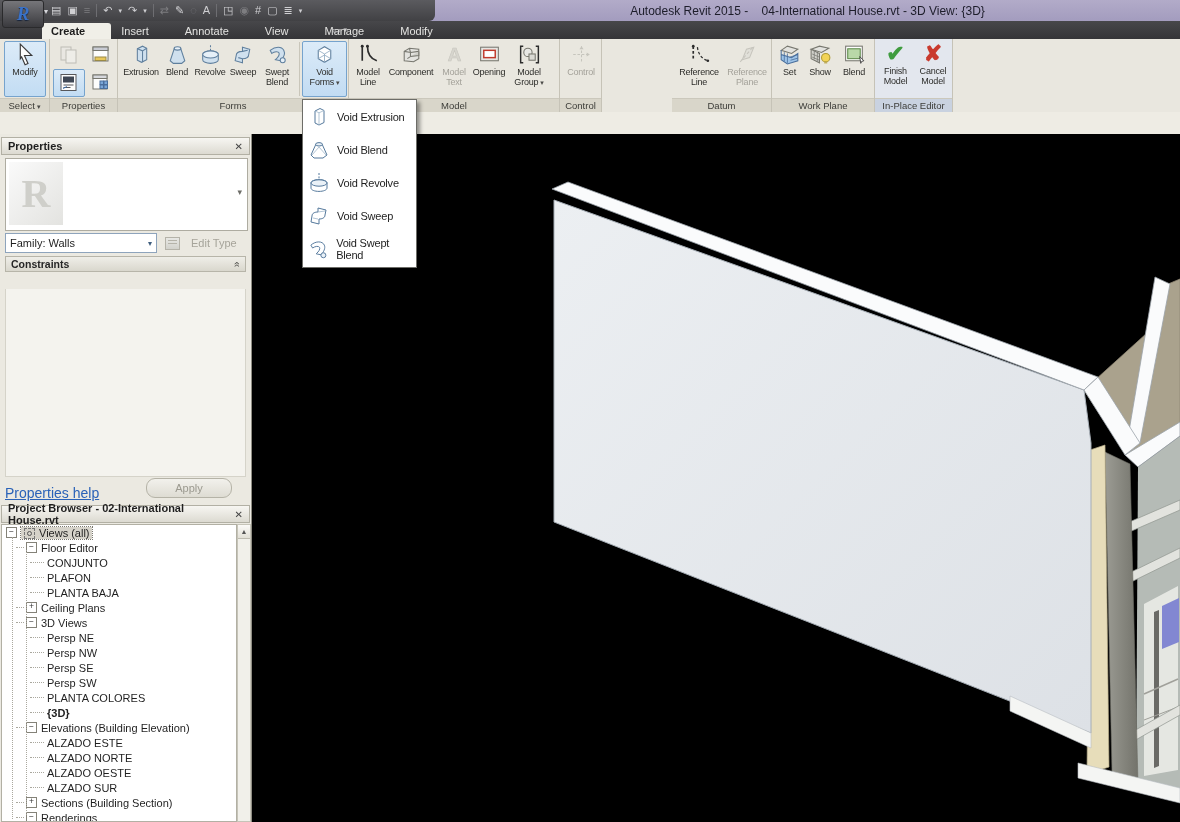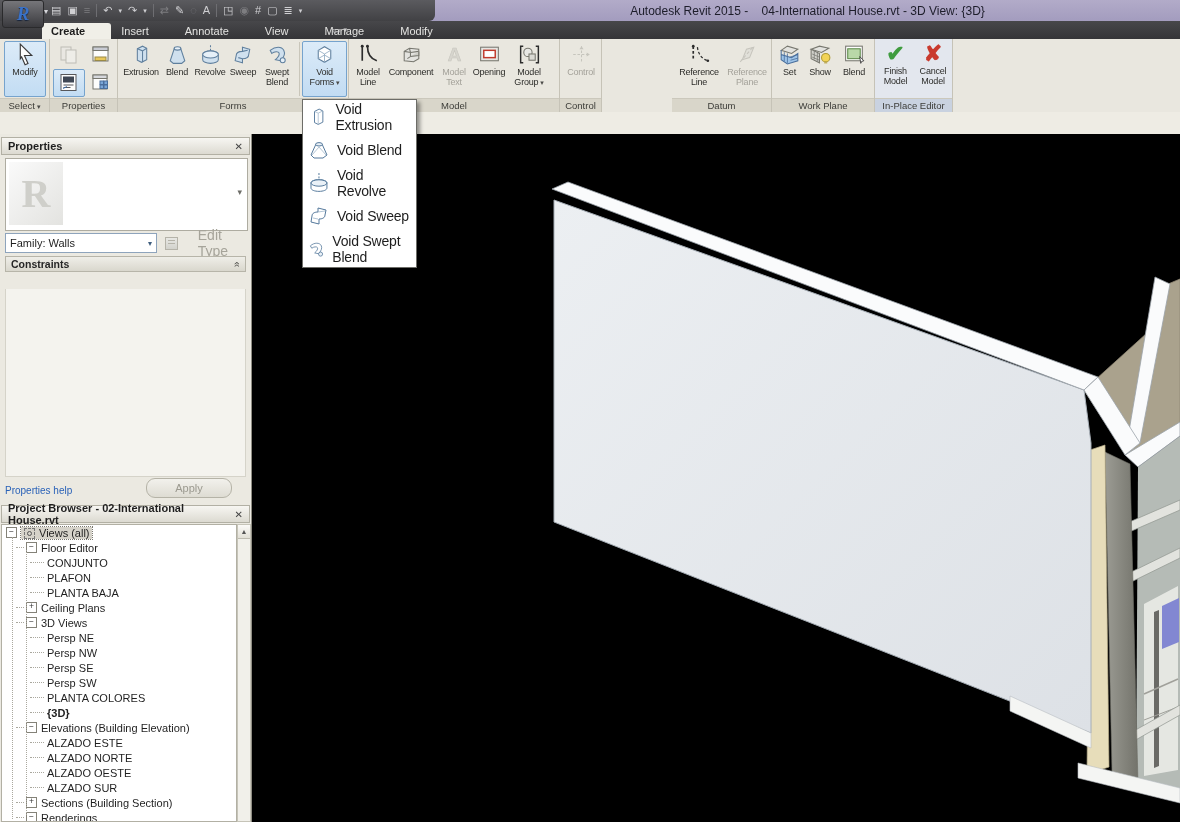--- a/index.html
+++ b/index.html
@@ -52,52 +52,52 @@
   .leftcol{position:absolute;left:0;top:134px;width:252px;height:688px;background:#ebe9e1;border-right:1px solid #8f8d83;box-sizing:border-box;}
   .ptitle{position:absolute;left:1px;width:249px;height:18px;background:linear-gradient(#f7f6f2,#dcdad1);border:1px solid #b2b0a4;box-sizing:border-box;font-weight:bold;font-size:11px;color:#1f1f1f;display:flex;align-items:center;padding:0 6px;justify-content:space-between;}
   .xbtn{font-size:10px;color:#444;font-weight:normal;}
   .selectorbox{position:absolute;left:5px;top:24px;width:241px;height:71px;background:#fff;border:1px solid #aeaca1;}
   .thumb{position:absolute;left:3px;top:3px;width:54px;height:63px;background:linear-gradient(135deg,#fafafa,#e3e3e0);display:flex;align-items:center;justify-content:center;}
   .thumb .gr{font-family:"Liberation Serif",serif;font-weight:bold;font-size:40px;color:#cfcfca;}
   .selarrow{position:absolute;right:5px;top:28px;color:#6d6d68;font-size:9px;}
   .famrow{position:absolute;left:5px;top:99px;width:241px;height:20px;display:flex;}
   .famcombo{width:152px;height:20px;background:#fff;border:1px solid #8ea4bc;box-sizing:border-box;display:flex;align-items:center;justify-content:space-between;padding:0 4px;font-size:11px;color:#1e1e1e;}
   .famcombo .ar{font-size:8px;color:#3f5e7e;}
-  .edittype{flex:1;margin-left:4px;display:flex;align-items:center;gap:20px;font-size:14px;color:#a6a49a;padding-left:4px;}
+  .edittype{flex:1;margin-left:4px;display:flex;align-items:center;gap:11px;font-size:11px;color:#a6a49a;padding-left:4px;}
   .etico{width:13px;height:11px;border:1px solid #b5b3a9;background:linear-gradient(#e8e8e4,#d2d2cc);position:relative;}
   .etico::after{content:"";position:absolute;left:2px;top:2px;right:2px;height:1px;background:#b5b3a9;box-shadow:0 3px 0 #b5b3a9;}
   .consthead{position:absolute;left:5px;top:122px;width:241px;height:16px;background:linear-gradient(#efeee8,#d9d7cd);border:1px solid #b7b5a9;box-sizing:border-box;display:flex;align-items:center;justify-content:space-between;padding:0 5px;font-weight:bold;font-size:10.5px;color:#262626;}
   .chev{transform:rotate(-90deg);font-size:10px;color:#4e4e4a;font-weight:normal;}
   .gridrow{position:absolute;left:5px;top:138px;width:241px;height:17px;display:flex;}
   .gcell{background:#fff;border:1px solid #cdcbc1;border-top:none;box-sizing:border-box;font-size:10.5px;color:#2c2c2c;display:flex;align-items:center;padding-left:8px;}
   .gcell.l{width:113px;}
   .gcell.v{width:128px;border-left:none;}
   .gridbody{position:absolute;left:5px;top:155px;width:241px;height:188px;background:#f4f3ee;border:1px solid #d5d3c9;border-top:none;box-sizing:border-box;}
-  .prophelp{position:absolute;left:5px;top:351px;font-size:10px;color:#2a62b8;}
+  .prophelp{position:absolute;left:5px;top:351px;font-size:14px;color:#2a62b8;text-decoration:underline;}
   .applybtn{position:absolute;left:146px;top:344px;width:86px;height:20px;background:linear-gradient(#f2f1ec,#dedcd3);border:1px solid #b5b3a7;border-radius:9px;box-sizing:border-box;text-align:center;line-height:18px;font-size:11px;color:#9b998f;}
 
   
   .tree{position:absolute;left:1px;top:390px;width:236px;height:298px;background:#fff;border:1px solid #b2b0a4;box-sizing:border-box;overflow:hidden;}
   .scroll{position:absolute;left:237px;top:390px;width:14px;height:298px;background:#f1f0ea;border:1px solid #c6c4b8;box-sizing:border-box;}
   .scrollup{position:absolute;left:0;top:0;width:12px;height:13px;background:linear-gradient(#fbfaf7,#e2e0d7);border-bottom:1px solid #bdbbb0;font-size:7px;color:#555;text-align:center;line-height:13px;}
   .trow{height:15px;display:flex;align-items:center;font-size:11px;color:#1f1f1f;white-space:nowrap;}
   .exp{width:9px;height:9px;border:1px solid #848278;background:#fff;font-size:8.5px;line-height:7px;text-align:center;color:#333;margin-right:4px;flex:0 0 auto;}
   .dash{border-top:1px dotted #aaa89e;height:1px;flex:0 0 auto;}
   .m14{margin-left:14px;} .m28{margin-left:28px;}
   .w8{width:8px;margin-right:2px;} .w14{width:14px;margin-right:3px;}
   .selwrap{background:#d6d3ca;outline:1px dotted #7a7870;padding:0 2px;}
   .bold{font-weight:bold;}
   .viewsicon{width:9px;height:9px;border:1px dashed #777;margin:0 4px 0 1px;position:relative;flex:0 0 auto;}
   .viewsicon::after{content:"";position:absolute;left:2px;top:2px;width:3px;height:3px;border:1px solid #555;border-radius:50%;}
   .vline{position:absolute;width:1px;border-left:1px dotted #aaa89e;}
 
   
   .voidmenu{position:absolute;left:302px;top:99px;width:113px;height:167px;background:#fff;border:1px solid #6d6d68;box-shadow:3px 3px 4px rgba(0,0,0,.4);z-index:40;}
   .vitem{height:33px;display:flex;align-items:center;padding-left:5px;cursor:default;}
-  .vitem .vlbl{font-size:14px;color:#1e1e1e;margin-left:7px;letter-spacing:-.2px;}
+  .vitem .vlbl{font-size:11px;color:#1e1e1e;margin-left:7px;letter-spacing:-.2px;}
 
   svg{display:block;}
 </style>
 </head>
 <body>
 
 <div id="screen">
 
   <div class="titlebar">
     <div class="qatstrip">

